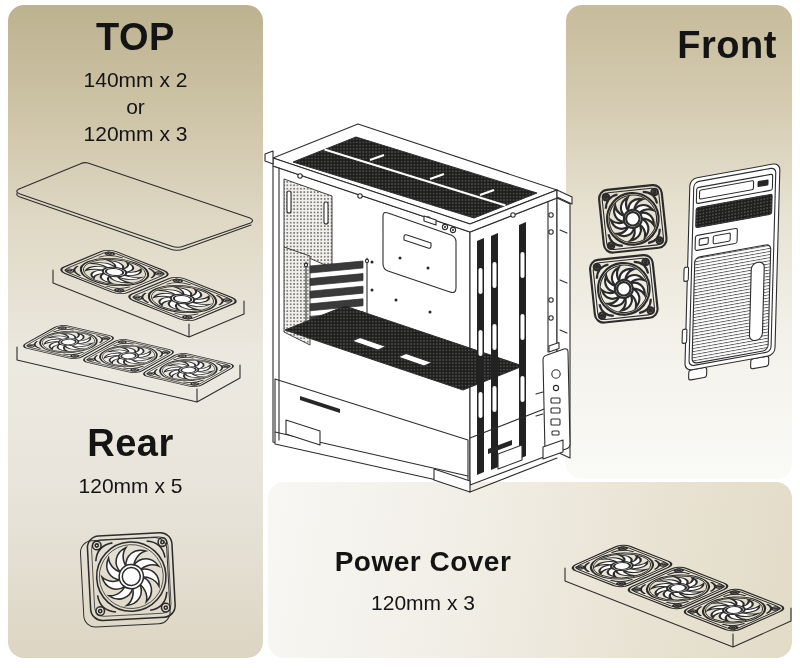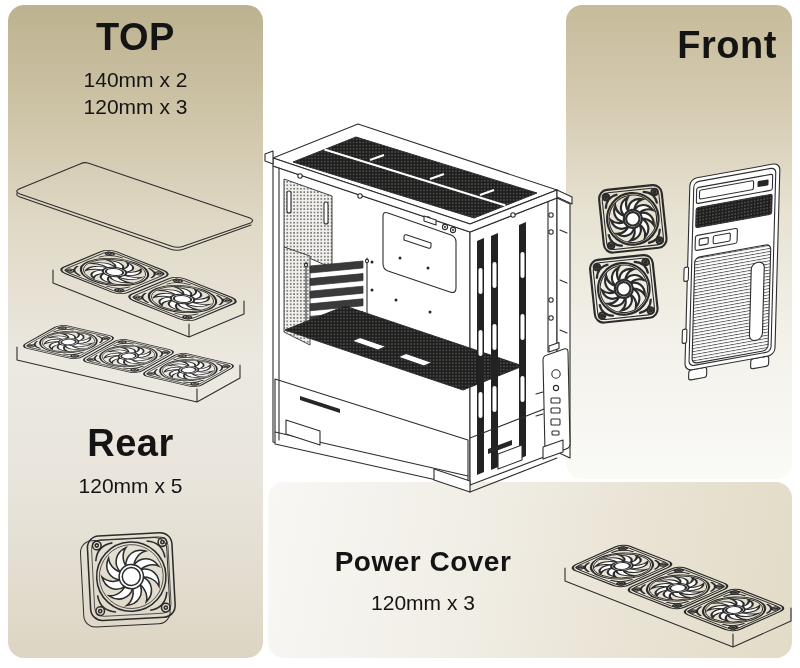--- a/index.html
+++ b/index.html
@@ -33,20 +33,21 @@
 <body>
 
 <div class="panel panel-left"></div>
 <div class="panel panel-right"></div>
 <div class="panel panel-bottom"></div>
 
 <div class="txt txt-top">
   <div class="title">TOP</div>
   <div class="spec">
     <div>140mm x 2</div>
+    <div>or</div>
     <div>120mm x 3</div>
   </div>
 </div>
 
 <div class="txt txt-front">
   <div class="title">Front</div>
 </div>
 
 <div class="txt txt-rear">
   <div class="title">Rear</div>

